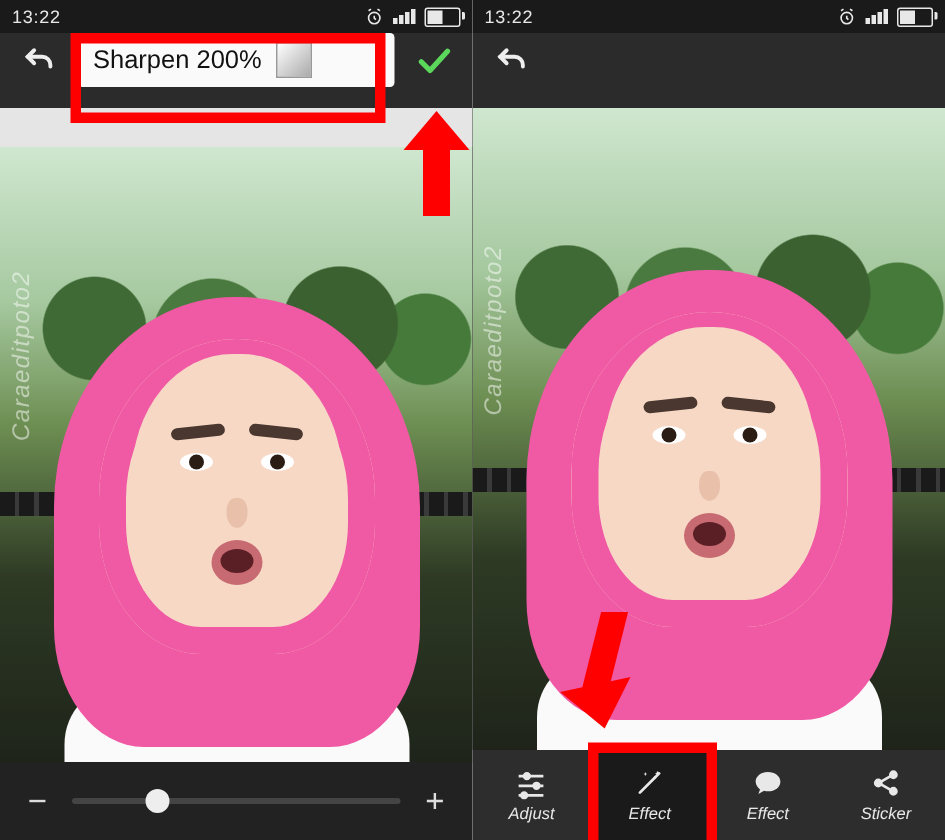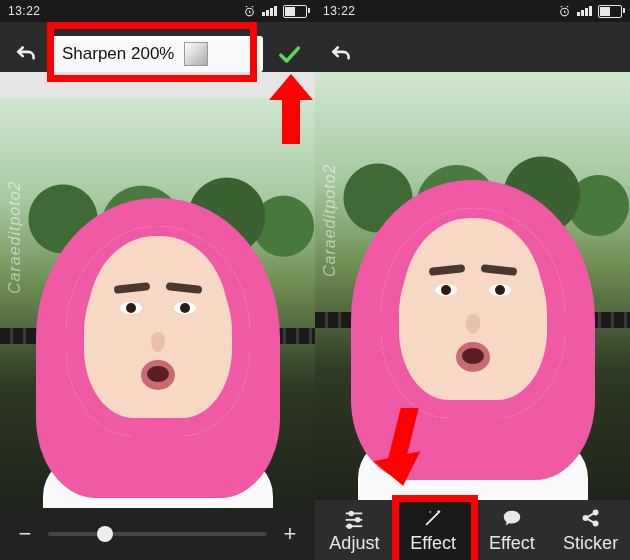--- a/index.html
+++ b/index.html
@@ -17,21 +17,21 @@
   .sig{display:inline-flex;align-items:flex-end;gap:1px;}
   .sig span{display:inline-block;width:3px;background:#e8e8e8;}
   .sig .b1{height:4px;} .sig .b2{height:6px;} .sig .b3{height:8px;} .sig .b4{height:10px;}
   .clockicon svg{display:block;}
   .batt{width:22px;height:11px;border:1.5px solid #e8e8e8;border-radius:2px;position:relative;}
   .batt:after{content:"";position:absolute;right:-4px;top:2px;width:2px;height:5px;
               background:#e8e8e8;border-radius:0 1px 1px 0;}
   .batt .fill{position:absolute;left:1px;top:1px;bottom:1px;width:10px;background:#e8e8e8;}
 
   
-  .toolbar{height:50px;background:#2b2b2b;display:flex;align-items:flex-end;
+  .toolbar{height:50px;background:#2b2b2b;display:flex;align-items:flex-start;
            box-sizing:border-box;padding:0 8px;gap:8px;}
   .undo,.confirm{width:36px;height:36px;display:flex;align-items:center;justify-content:center;
                  color:#eee;}
   .pill{flex:1;height:36px;background:#fafafa;border-radius:3px;display:flex;align-items:center;
         padding:0 10px;box-sizing:border-box;color:#111;font-size:17px;font-weight:500;gap:10px;}
   .pill .thumb{width:22px;height:22px;border:1px solid #999;
                background:linear-gradient(135deg,#fff,#aaa);}
 
   
   .redbox{position:absolute;border:7px solid #ff0000;pointer-events:none;}
@@ -90,21 +90,21 @@
   .knob{position:absolute;top:50%;left:26%;transform:translate(-50%,-50%);
         width:16px;height:16px;border-radius:50%;background:#eee;}
 
   
   .toolbar.simple{justify-content:flex-start;}
 
   
   .tabbar{position:absolute;left:0;right:0;bottom:0;height:60px;background:#2d2d2d;
           display:flex;}
   .tab{flex:1;display:flex;flex-direction:column;align-items:center;justify-content:center;
-       color:#e8e8e8;font-size:18px;gap:4px;}
+       color:#e8e8e8;font-size:11px;gap:4px;font-style:italic;}
   .tab.sel{background:#1a1a1a;}
   .tab svg{display:block;}
 
   
   .arrow-up{left:269px;top:74px;width:44px;height:70px;}
   .arrow-up .shaft{position:absolute;left:13px;top:18px;width:18px;height:52px;background:#ff0000;}
   .arrow-up .head{position:absolute;left:0;top:0;width:0;height:0;
                   border-left:22px solid transparent;border-right:22px solid transparent;
                   border-bottom:26px solid #ff0000;}
   .arrow-dn{left:378px;top:408px;width:60px;height:90px;}

